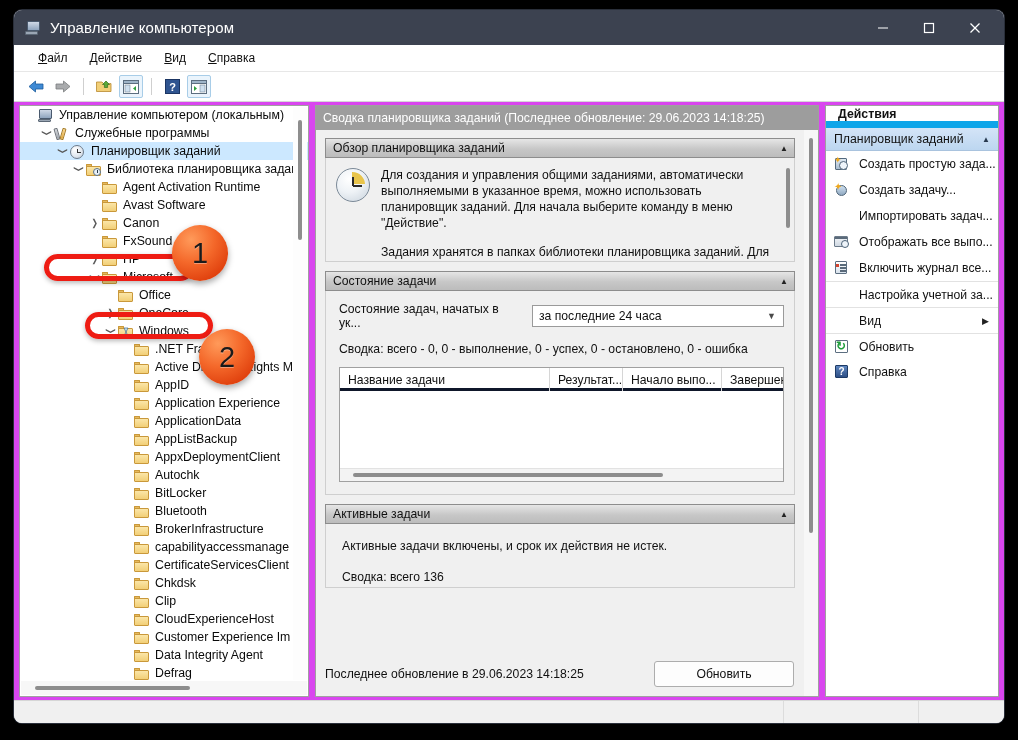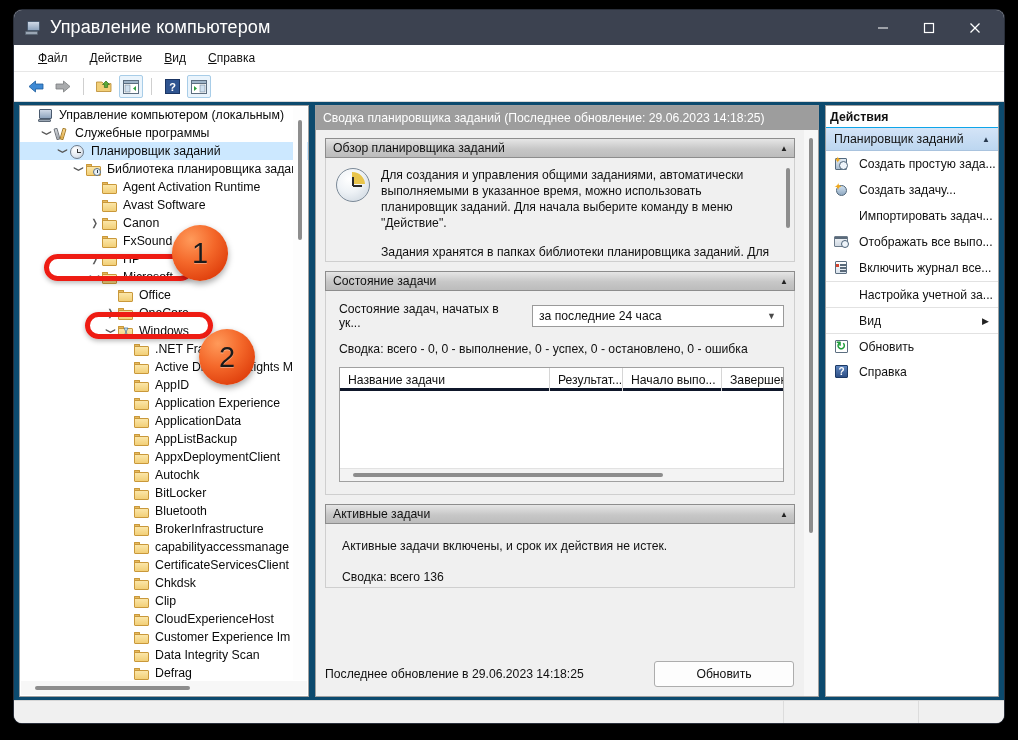--- a/index.html
+++ b/index.html
@@ -39,21 +39,21 @@
   .mmc-glyph .scr {
     position: absolute; left: 2px; top: 1px; width: 13px; height: 10px;
     background: linear-gradient(#cfd9e6,#8fa5be);
     border: 1px solid #4a5a6e; border-radius: 1px;
   }
   .mmc-glyph .base {
     position: absolute; left: 0px; top: 11px; width: 13px; height: 4px;
     background: #9aa6b4; border: 1px solid #5c6876; border-radius: 1px;
   }
   #titlebar .tb-title {
-    color: #ffffff; font-size: 18px; letter-spacing: 0.1px;
+    color: #ffffff; font-size: 15px; letter-spacing: 0.1px;
   }
   #wincontrols {
     position: absolute; right: 0; top: 0; height: 35px;
     display: flex;
   }
   #wincontrols .wc {
     width: 46px; height: 35px;
     display: flex; align-items: center; justify-content: center;
     color: #ffffff; font-size: 13px;
   }
@@ -85,21 +85,21 @@
     padding-left: 10px; gap: 3px;
   }
   .tbtn { width: 24px; height: 23px; display:flex; align-items:center; justify-content:center; border-radius:2px; }
   .tbtn.framed { border: 1px solid #a8cde8; background: #eaf4fc; }
   .tbsep { width: 1px; height: 17px; background: #cfcfcf; margin: 0 5px; }
 
   
   #body {
     position: absolute; left: 0; top: 92px;
     width: 990px; height: 598px;
-    background: #0c4a6e;
+    background: #d946ef;
   }
 
   
   #treepane {
     position: absolute; left: 5px; top: 3px;
     width: 290px; height: 592px;
     background: #ffffff;
     border: 1px solid #a0a0a0;
     overflow: hidden;
   }
@@ -277,23 +277,23 @@
 
   
   #actionspane {
     position: absolute; left: 811px; top: 3px;
     width: 174px; height: 592px;
     background: #ffffff;
     border: 1px solid #a0a0a0;
     overflow: hidden;
   }
   #actions-title {
-    height: 22px; display:flex; align-items:center; padding-left: 4px;
+    height: 22px; display:flex; align-items:center; padding-left: 12px;
     font-size: 12.3px; font-weight: bold; color:#111;
-    border-bottom: 1px solid #0ea5e9;
+    border-bottom: 7px solid #0ea5e9;
     background: #ffffff;
   }
   #actions-group {
     height: 23px; display:flex; align-items:center; padding: 0 8px 0 8px;
     font-size: 12.3px; color:#111;
     background: linear-gradient(#d4e4f7,#bcd6f0);
     border-bottom: 1px solid #a9c3de;
   }
   #actions-group .gtitle { flex:1; }
   #actions-group .caret { font-size:8px; color:#27394f; }
@@ -776,21 +776,21 @@
             </div>
             <div class="trow">
               <span style="display:inline-block;width:99px"></span>
               <span class="chev"></span>
               <span class="ticon">
                 <span class="ico-folder">
                   <span class="tab"></span>
                   <span class="bod"></span>
                 </span>
               </span>
-              <span class="tlabel">Data Integrity Scan</span>
+              <span class="tlabel">Data Integrity Agent</span>
             </div>
             <div class="trow">
               <span style="display:inline-block;width:99px"></span>
               <span class="chev"></span>
               <span class="ticon">
                 <span class="ico-folder">
                   <span class="tab"></span>
                   <span class="bod"></span>
                 </span>
               </span>

